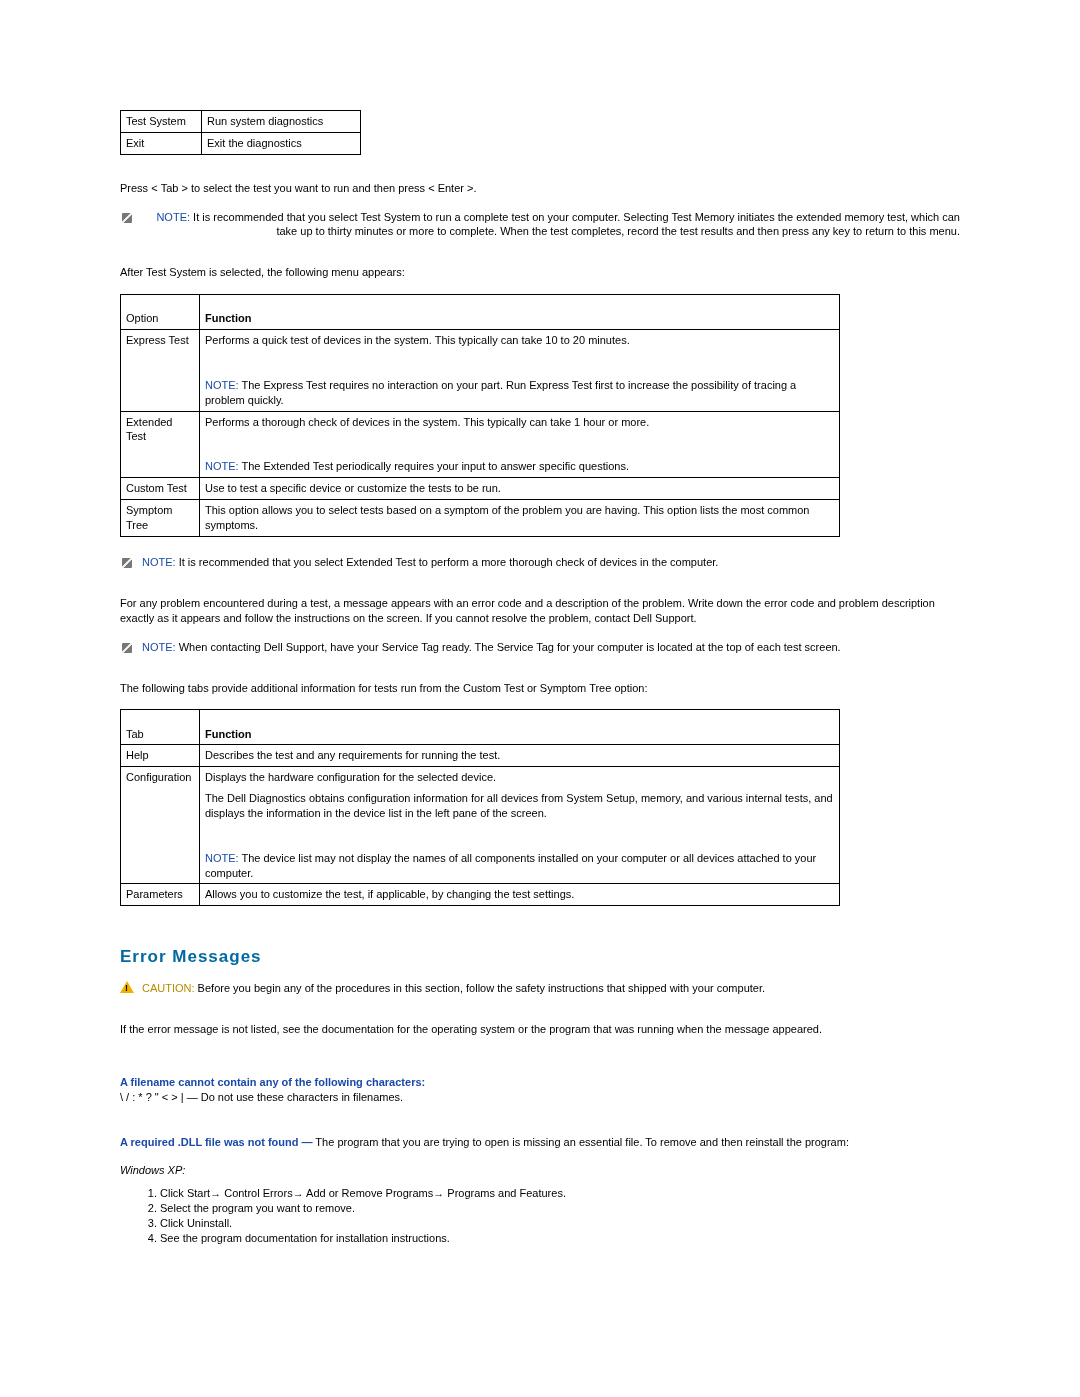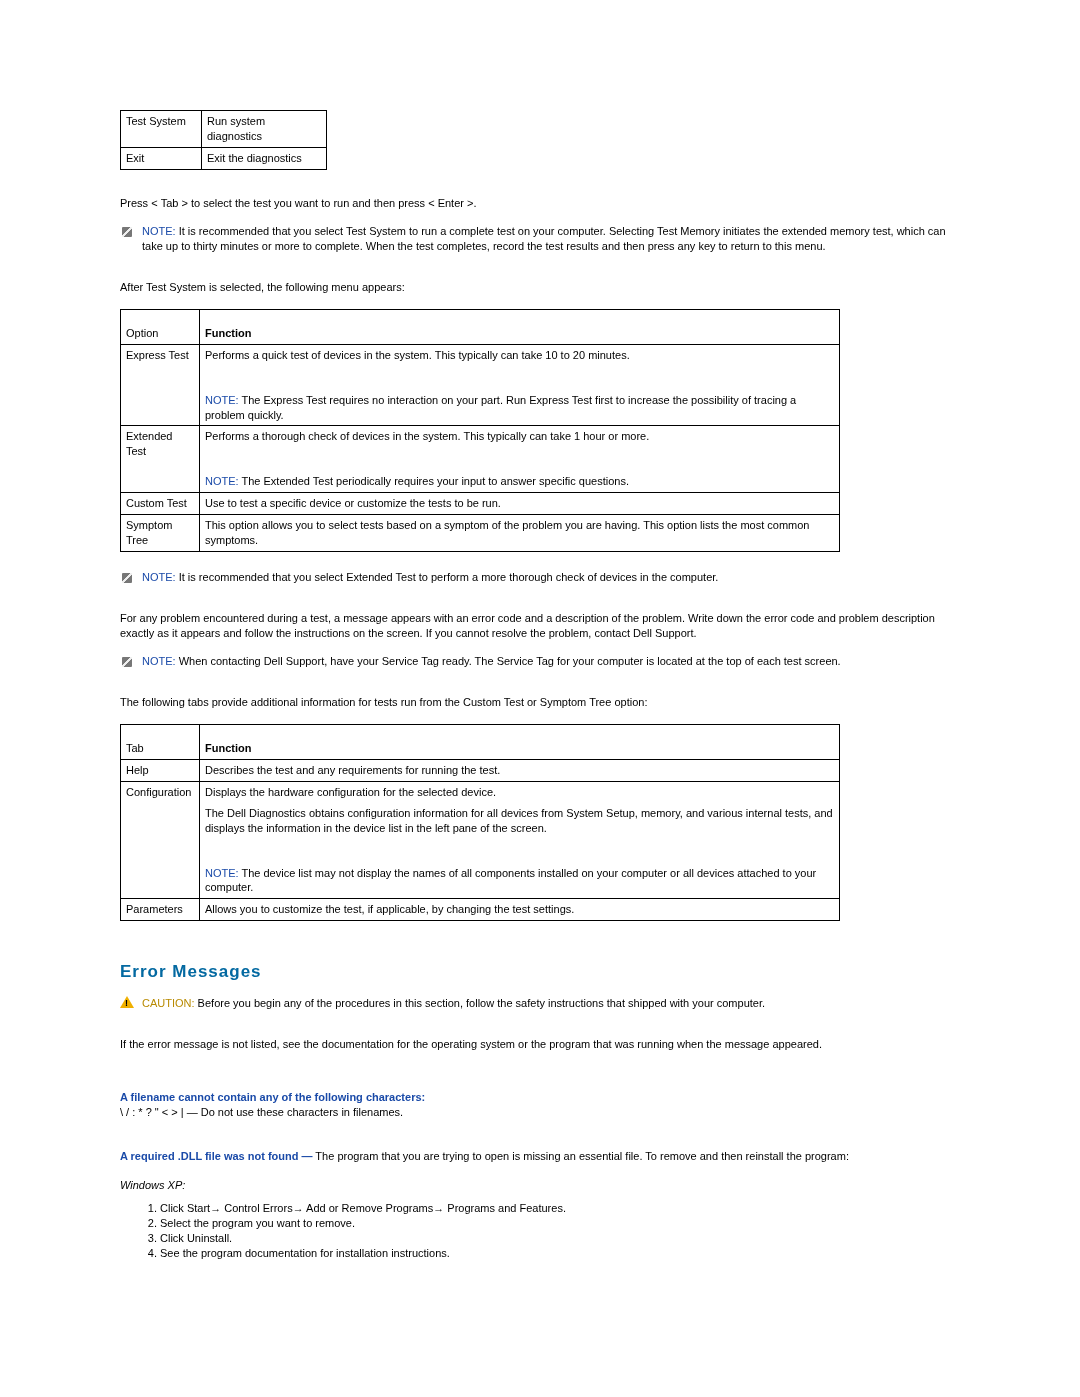--- a/index.html
+++ b/index.html
@@ -19,32 +19,32 @@
   table {
     border-collapse: collapse;
     margin: 0;
   }
   .bordered th, .bordered td {
     border: 1px solid #000;
     padding: 3px 5px;
     vertical-align: top;
     text-align: left;
   }
-  .small-table { width: 207px; }
+  .small-table { width: 241px; }
   .small-table td:first-child { width: 70px; }
   .wide-table { width: 720px; }
   .wide-table th:first-child,
   .wide-table td:first-child { width: 68px; }
   .fhead { font-weight: bold; }
   .empty-head td { height: 28px; }
   p { margin: 8px 0; }
   .gap-s { height: 6px; }
   .gap-m { height: 18px; }
   .gap-l { height: 30px; }
-  .note-row { display: flex; align-items: flex-start; }
+  .note-row { display: flex; align-items: flex-start; text-align: right; }
   .note-icon {
     width: 14px; height: 14px;
     flex: 0 0 14px;
     margin-right: 8px;
     margin-top: 1px;
   }
   .pencil {
     position: relative;
     width: 14px; height: 14px;
     overflow: hidden;

